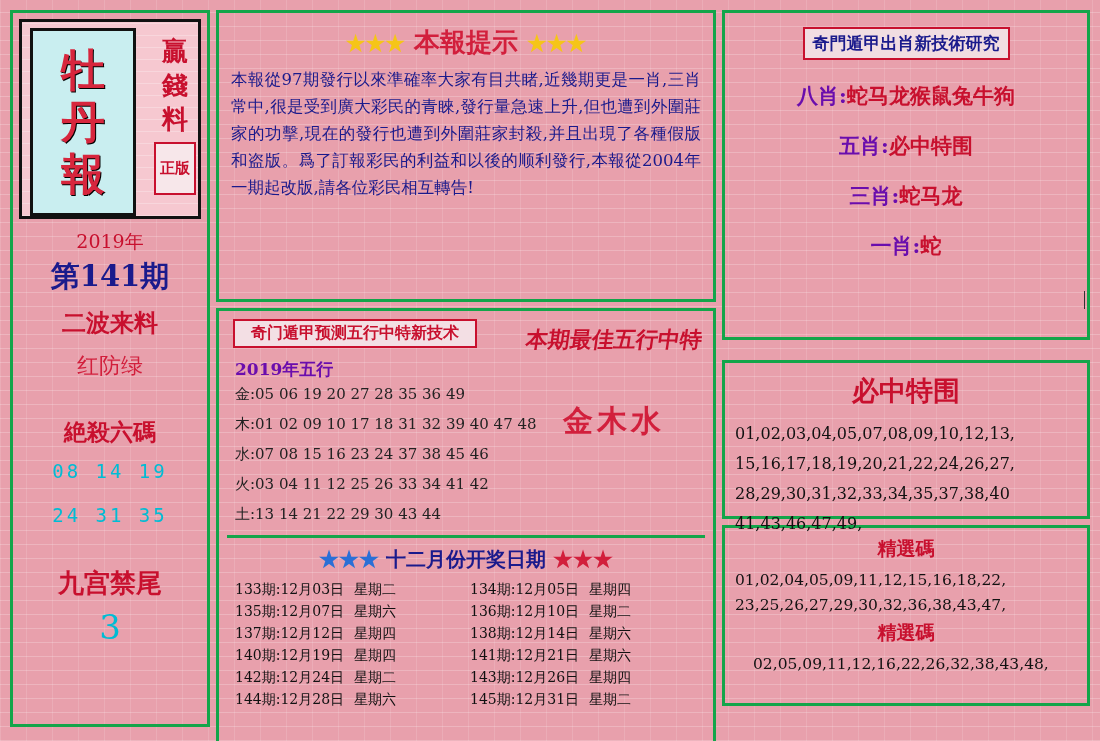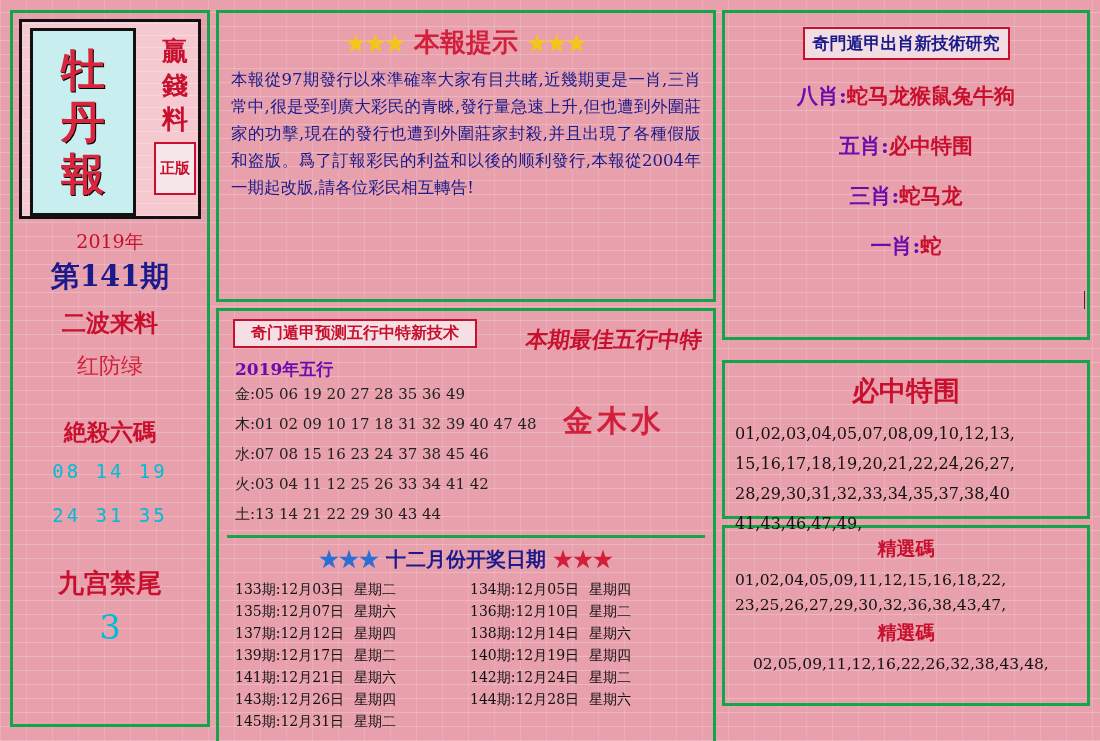--- a/index.html
+++ b/index.html
@@ -191,21 +191,20 @@
           <span>十二月份开奖日期</span>
           <span class="st-r">★★★</span>
         </div>
         <div class="date-grid">
           <div class="date-cell"><span>133期:12月03日</span><span class="dw">星期二</span></div>
           <div class="date-cell"><span>134期:12月05日</span><span class="dw">星期四</span></div>
           <div class="date-cell"><span>135期:12月07日</span><span class="dw">星期六</span></div>
           <div class="date-cell"><span>136期:12月10日</span><span class="dw">星期二</span></div>
           <div class="date-cell"><span>137期:12月12日</span><span class="dw">星期四</span></div>
           <div class="date-cell"><span>138期:12月14日</span><span class="dw">星期六</span></div>
-          <div class="date-cell"><span>139期:12月17日</span><span class="dw">星期二</span></div>
           <div class="date-cell"><span>140期:12月19日</span><span class="dw">星期四</span></div>
           <div class="date-cell"><span>141期:12月21日</span><span class="dw">星期六</span></div>
           <div class="date-cell"><span>142期:12月24日</span><span class="dw">星期二</span></div>
           <div class="date-cell"><span>143期:12月26日</span><span class="dw">星期四</span></div>
           <div class="date-cell"><span>144期:12月28日</span><span class="dw">星期六</span></div>
           <div class="date-cell"><span>145期:12月31日</span><span class="dw">星期二</span></div>
         </div>
       </div>
     </div>
   </div>

